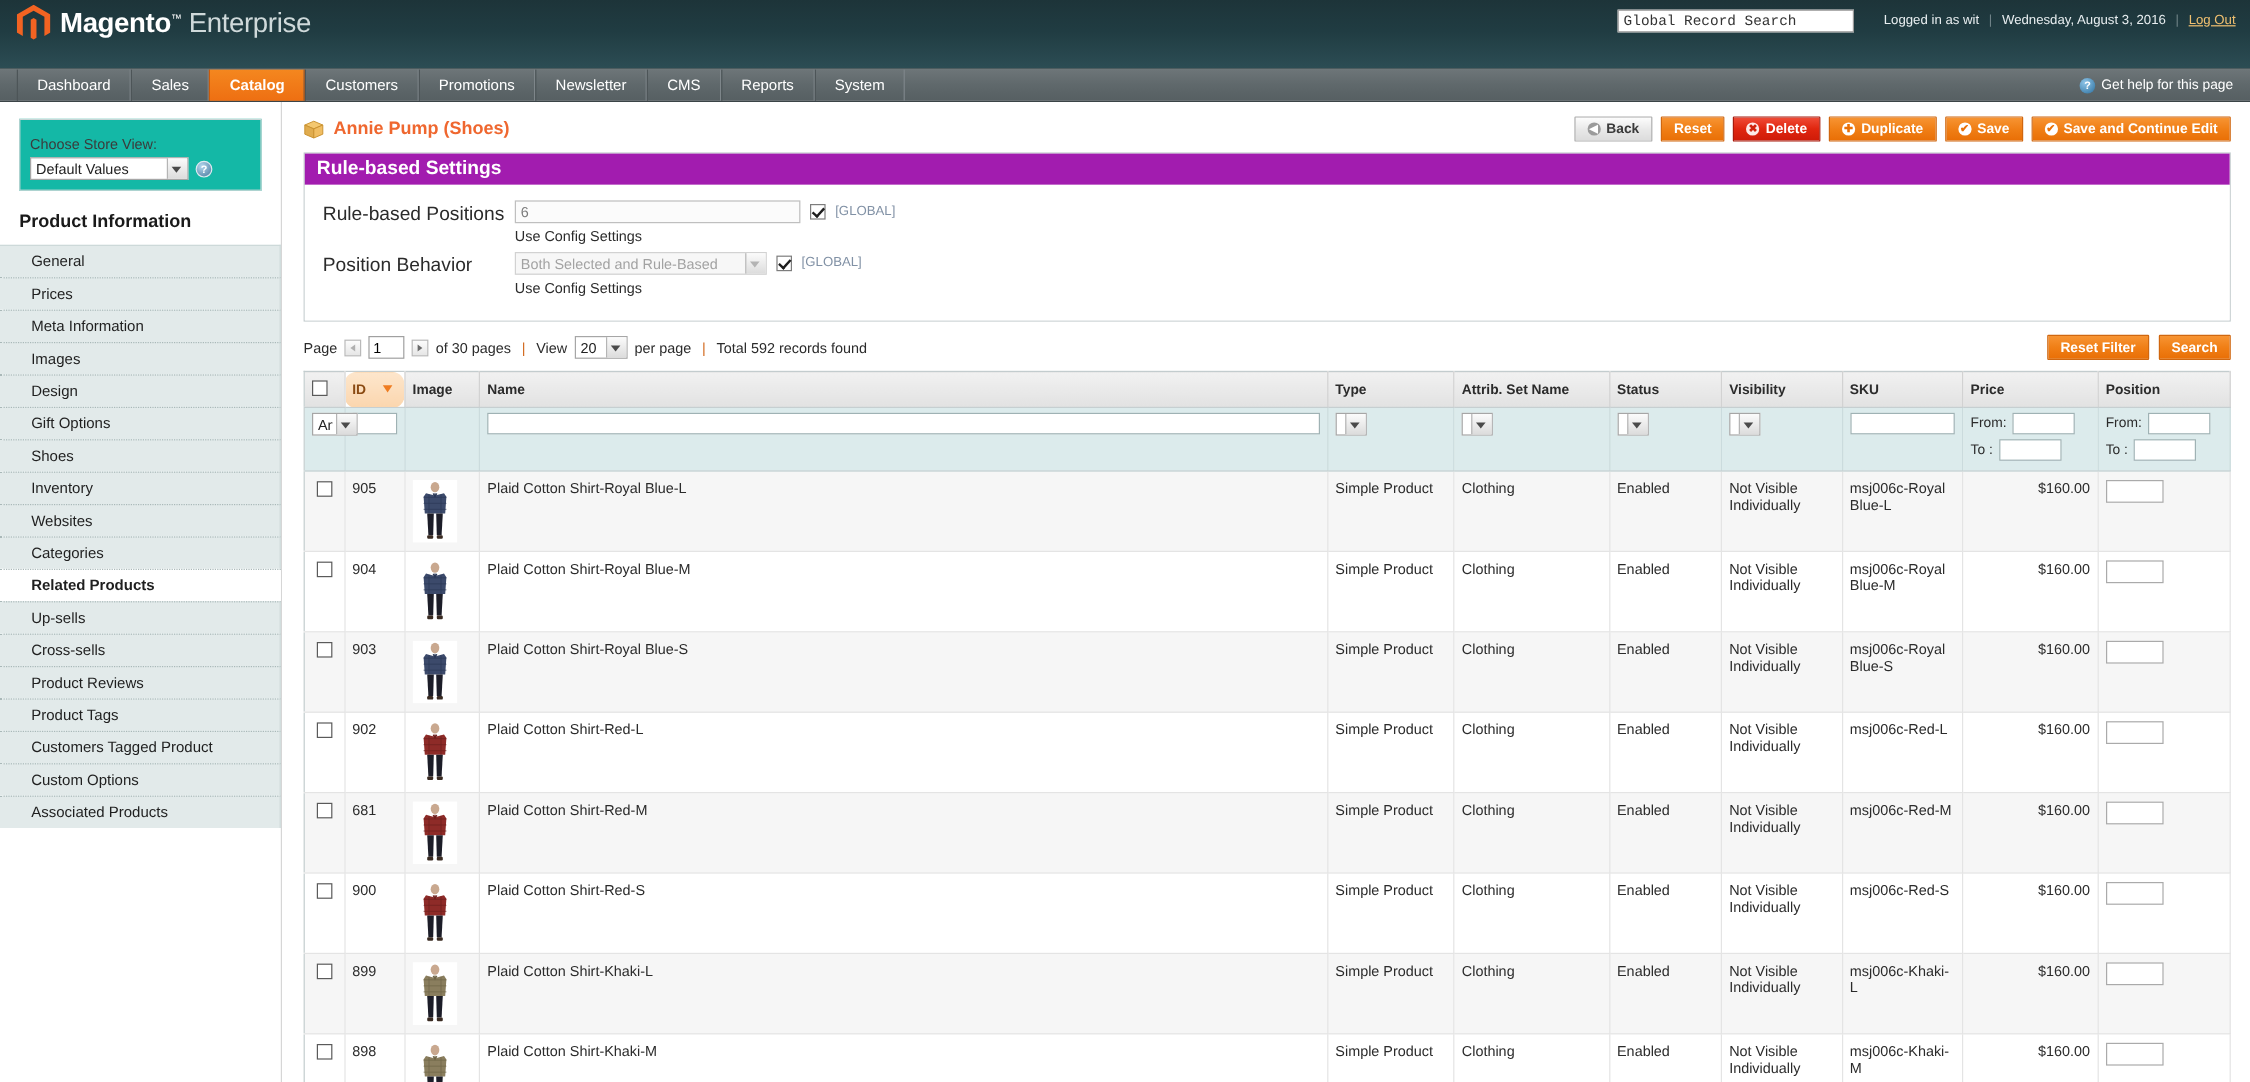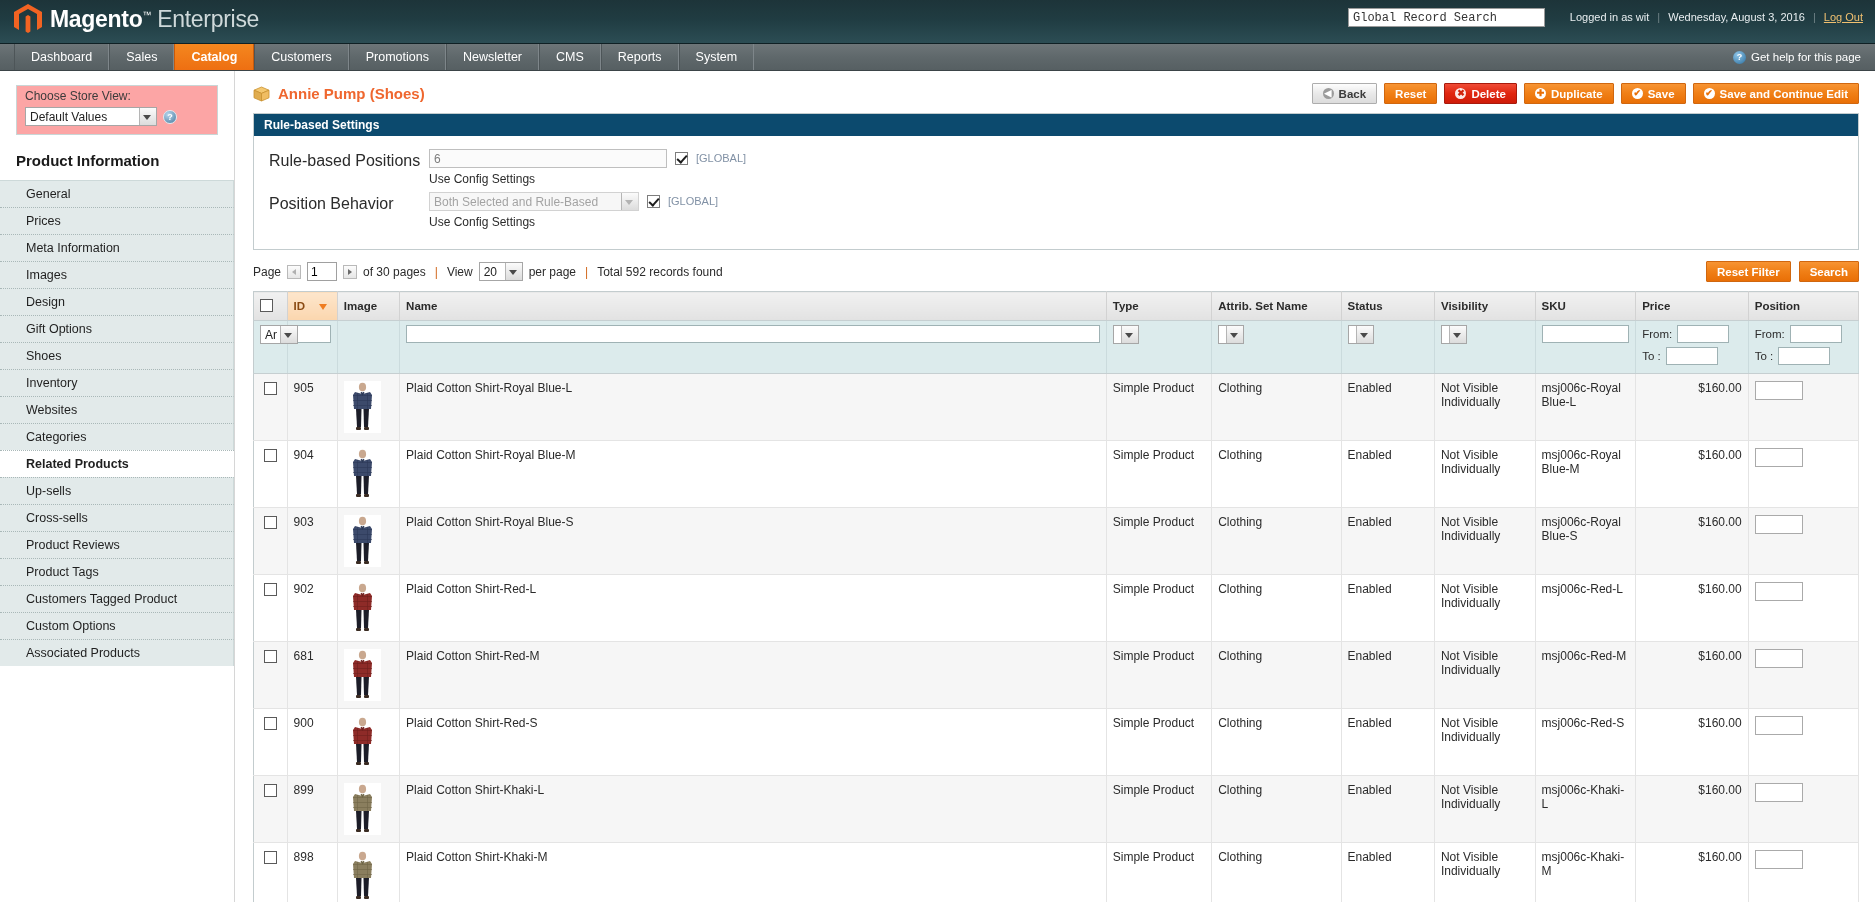--- a/index.html
+++ b/index.html
@@ -9,21 +9,21 @@
     overflow: hidden;
     background: #fff;
     font-family: "Liberation Sans", sans-serif;
     font-size: 12px;
     color: #2f2f2f;
   }
 
   
   .header {
     position: relative;
-    height: 44px;
+    height: 58px;
     background: linear-gradient(to bottom, #1d3439 0%, #203c42 45%, #2c4d54 100%);
     border-bottom: 1px solid #0f2024;
   }
   .logo-wrap {
     position: absolute; left: 14px; top: 4px;
     display: flex; align-items: center; gap: 8px;
   }
   .logo-mark {
     width: 28px; height: 31px; position: relative; display: inline-block;
   }
@@ -106,23 +106,23 @@
   
   .sidebar {
     width: 235px;
     flex: 0 0 235px;
     background: #ffffff;
     border-right: 1px solid #d6d6d6;
     padding-top: 14px;
   }
   .store-view-box {
     margin: 0 16px 0 16px;
-    background: #fca5a5;
+    background: #14b8a6;
     border: 1px solid #c9d6d6;
-    padding: 3px 8px 8px 8px;
+    padding: 13px 8px 8px 8px;
   }
   .store-view-label { font-size: 12px; color: #3b3b3b; margin-bottom: 4px; }
   .store-view-row { display: flex; align-items: center; gap: 6px; }
   .sel {
     appearance: none; -webkit-appearance: none;
     height: 19px;
     border: 1px solid #a6a6a6;
     background: #fff;
     font-family: "Liberation Sans", sans-serif;
     font-size: 12px;
@@ -213,23 +213,23 @@
     background: #fff; color: #e96f06;
     font-size: 9px; font-weight: bold; line-height: 11px; text-align: center;
     display: inline-block;
   }
   .ic-circle.dark { background: rgba(255,255,255,0.9); color: #d0240d; }
   .ic-circle.graydot { background: #9b9b9b; color: #fff; }
 
   
   .fieldset { border: 1px solid #c3ccce; margin-bottom: 0; }
   .fieldset-head {
-    background: #0c4a6e;
+    background: #a21caf;
     color: #ffffff;
-    font-size: 12px; font-weight: bold;
+    font-size: 16px; font-weight: bold;
     padding: 4px 10px;
   }
   .fieldset-body { background: #fff; padding: 13px 0 14px 0; }
   .frow { display: flex; align-items: flex-start; margin-bottom: 6px; }
   .flabel { width: 175px; flex: 0 0 175px; padding-left: 15px; font-size: 16px; color: #2b2b2b; padding-top: 3px;}
   .fctrl { display: flex; align-items: flex-start; gap: 8px; }
   .fctrl-col { display: flex; flex-direction: column; }
   .txtinput {
     width: 238px; height: 19px;
     border: 1px solid #bfbfbf;
@@ -300,20 +300,21 @@
     border-right: 1px solid #d2d2d2;
     border-bottom: 1px solid #c6cfd1;
     font-size: 11.5px; font-weight: bold; color: #2b2b2b;
     text-align: left; padding: 6px 6px; height: 23px;
     white-space: nowrap;
   }
   .grid th.sorted {
     background: linear-gradient(to bottom,#fde6cc,#fbd6ae);
     color: #8a4a12;
     position: relative;
+    border-radius: 10px;
   }
   .grid th.sorted .sortarrow {
     display:inline-block; margin-left: 14px;
     width:0;height:0;
     border-left: 4px solid transparent;
     border-right: 4px solid transparent;
     border-top: 6px solid #ef7c20;
     vertical-align: middle;
   }
   .grid td.filter {

